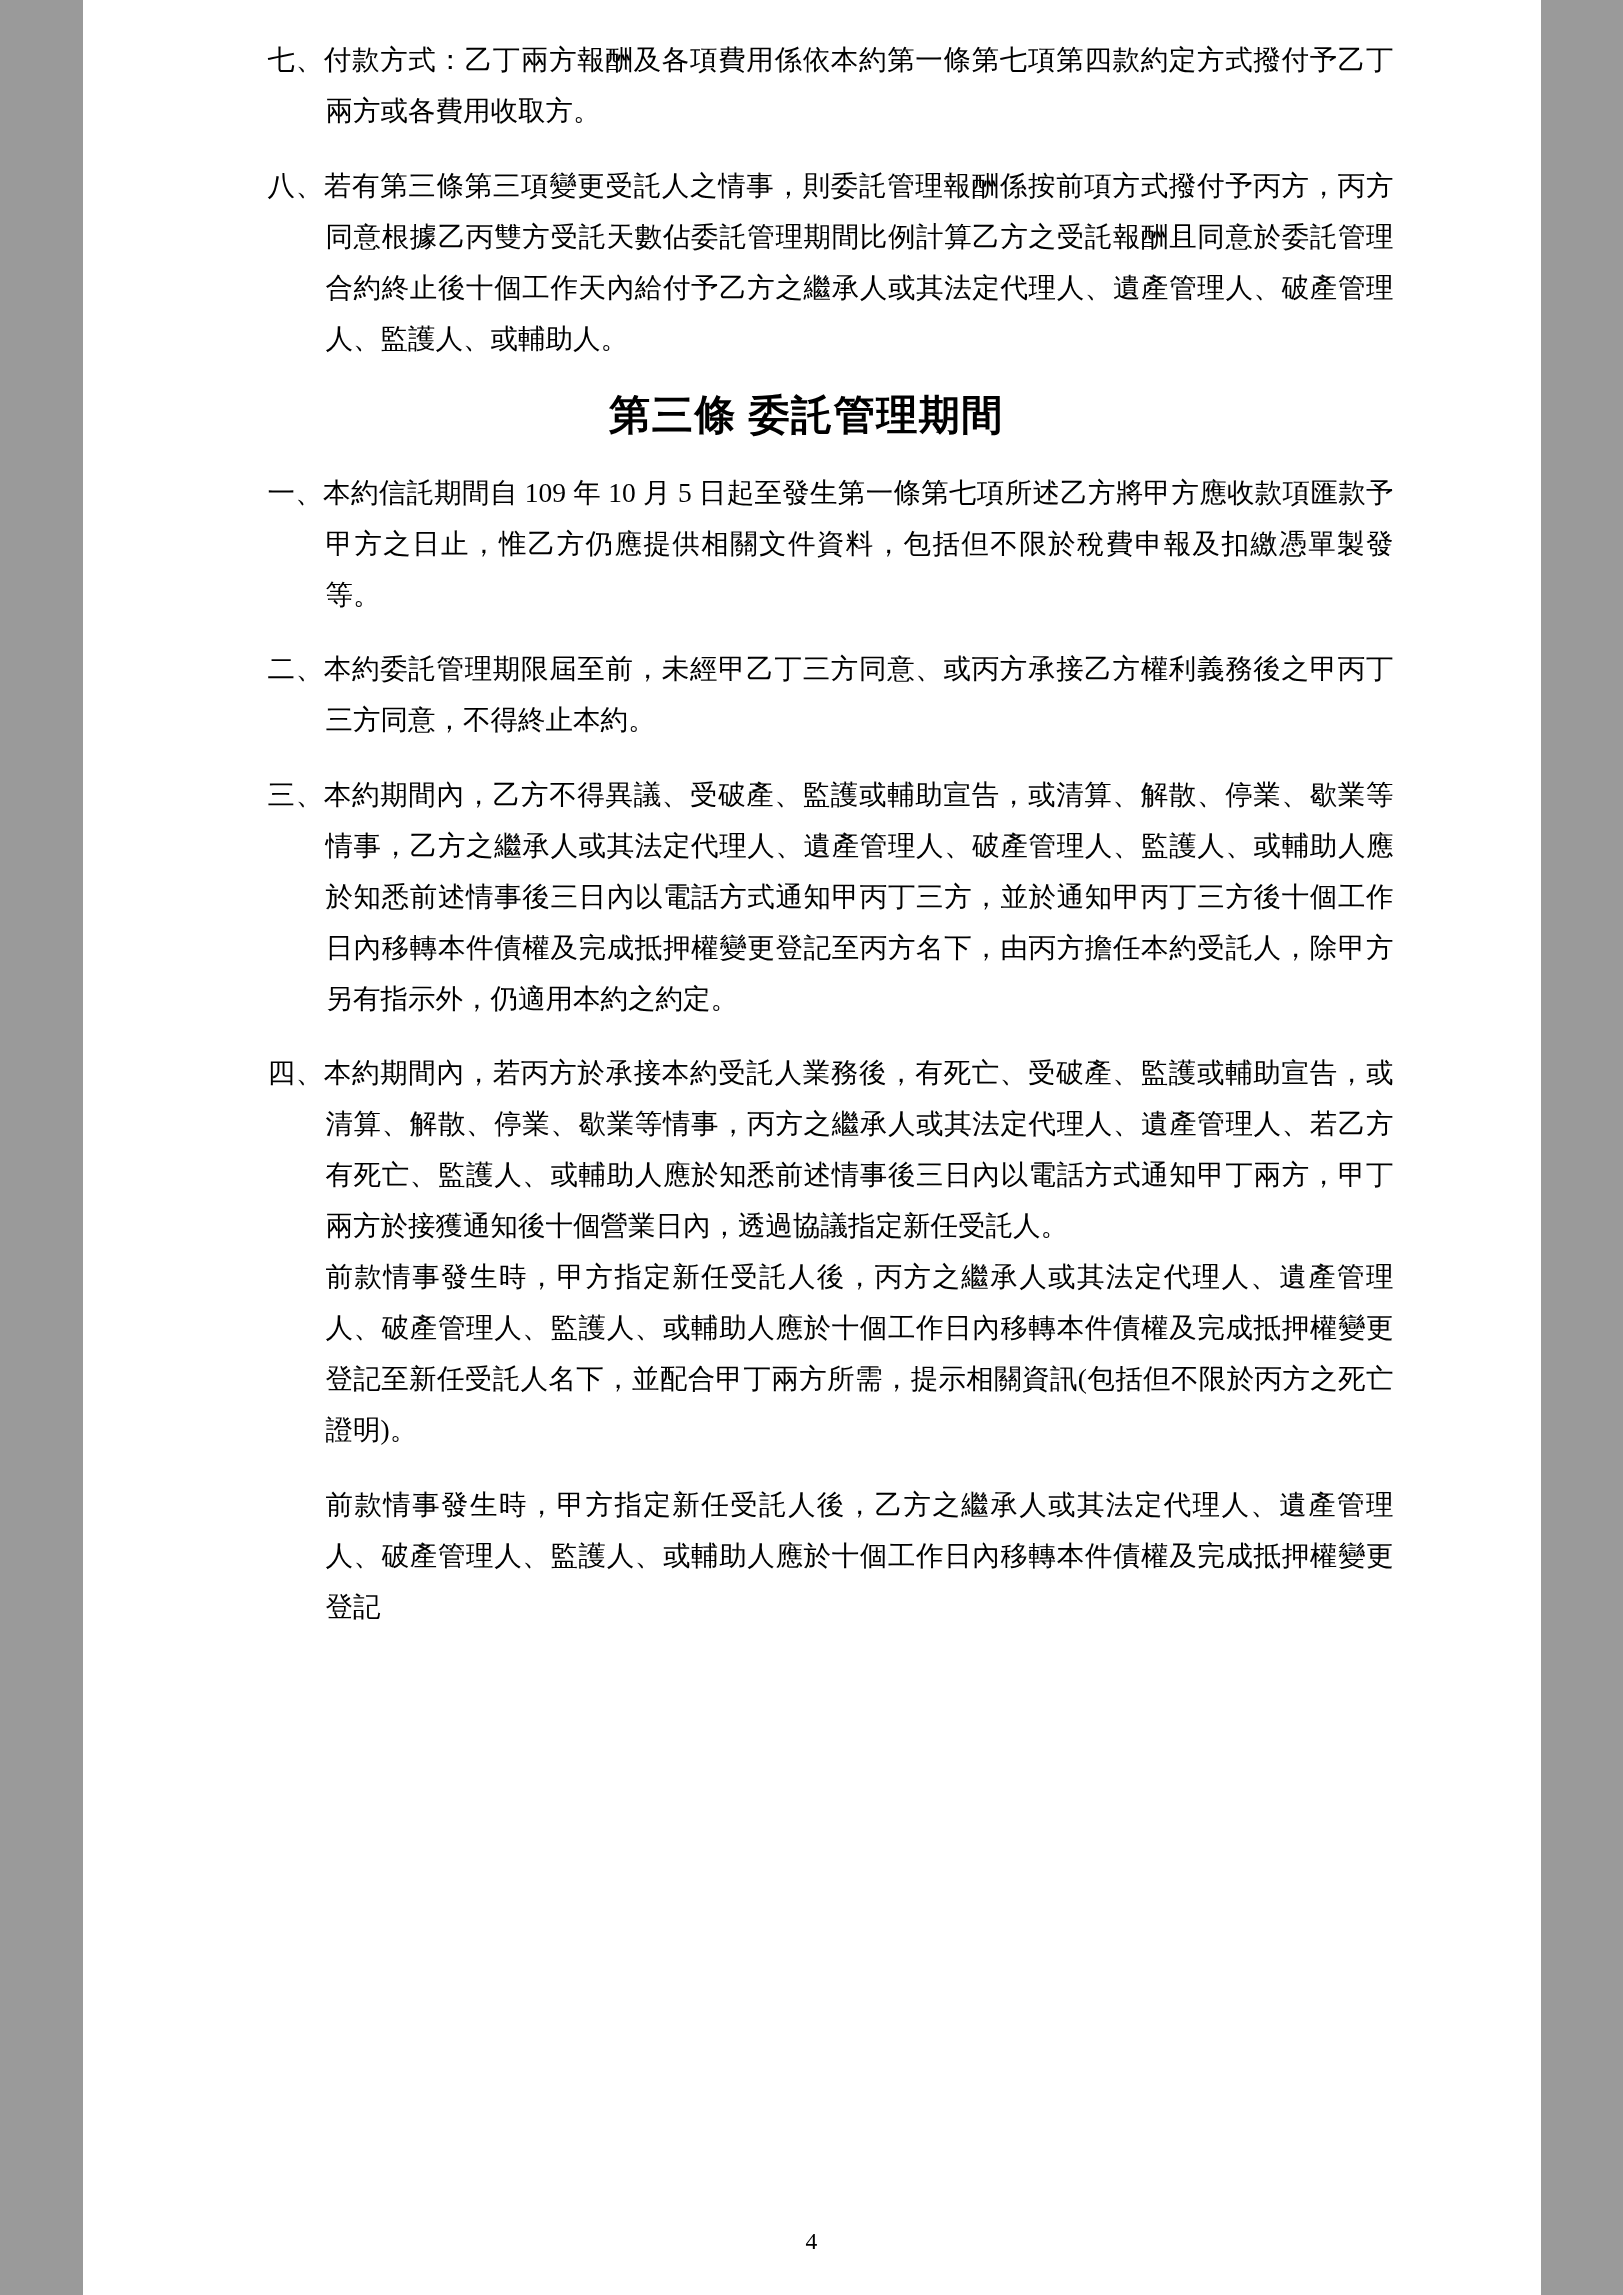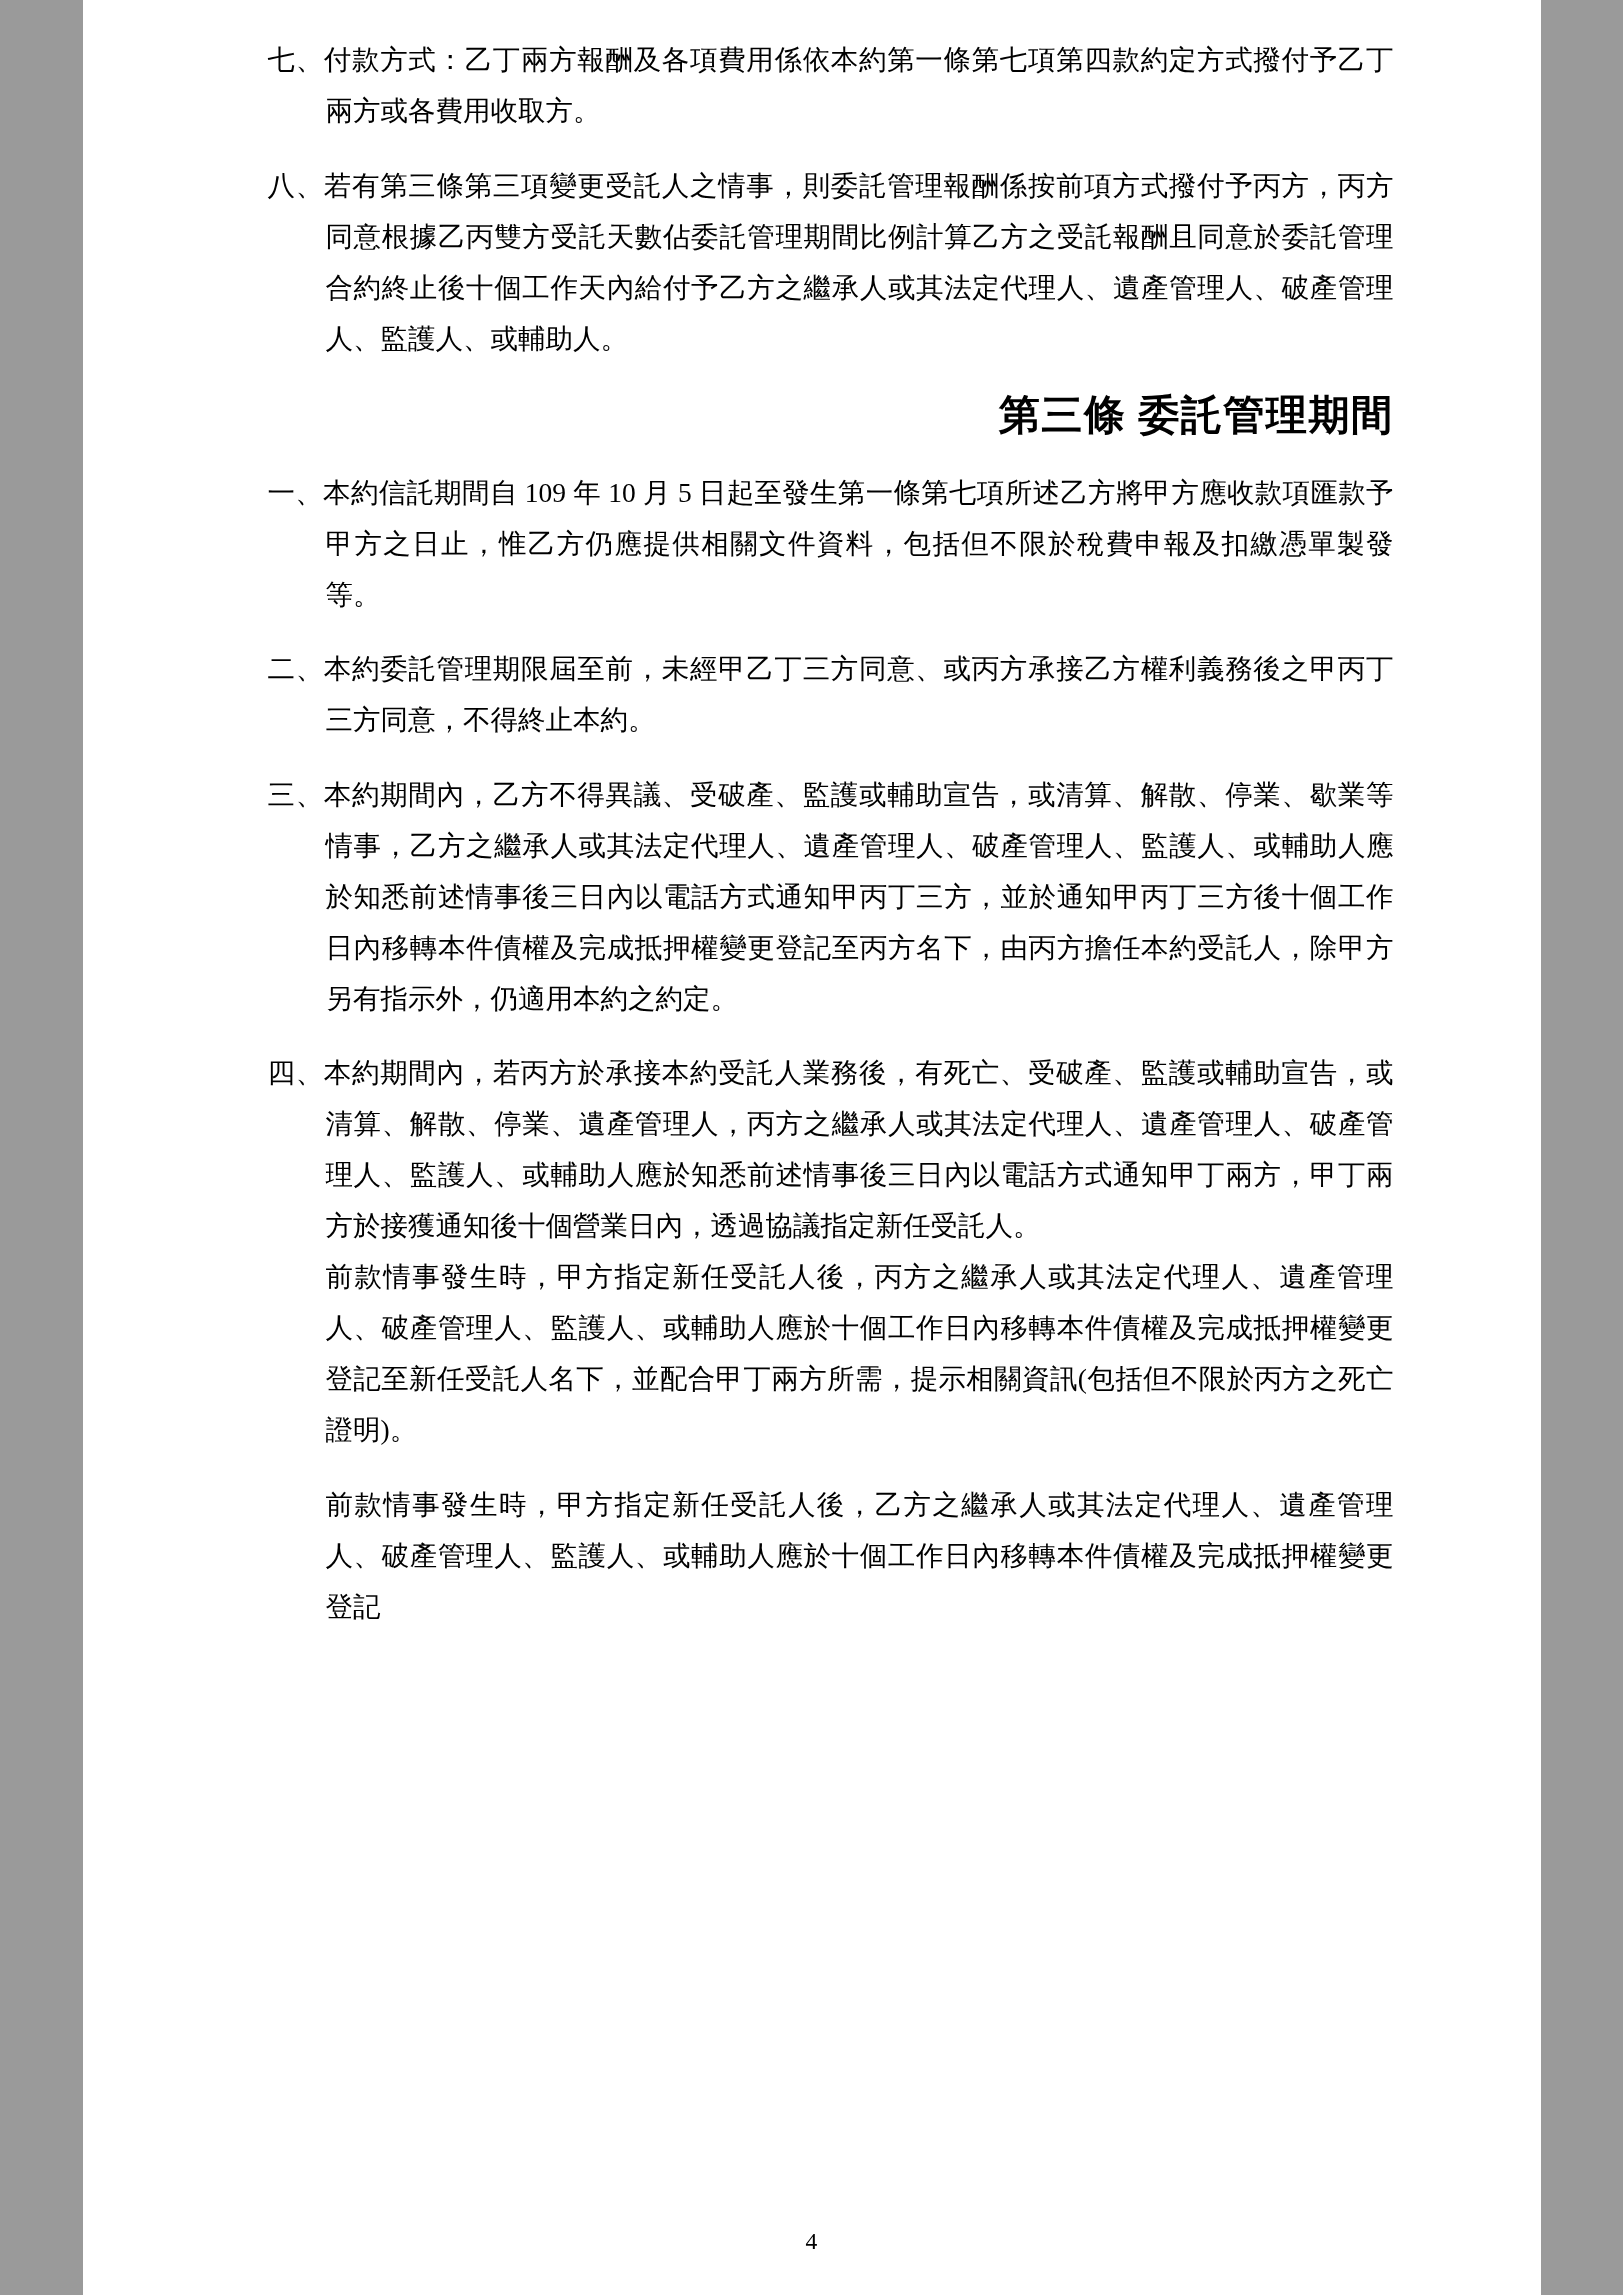--- a/index.html
+++ b/index.html
@@ -34,21 +34,21 @@
   .clause-item p.cont {
     text-indent: 0;
   }
   .num-label {
     display: inline;
   }
   .article-heading {
     margin: 26px 0 26px -48px;
     font-weight: bold;
     text-indent: 0;
-    text-align: right;
+    text-align: center;
     letter-spacing: 1.3px;
   }
   .article-heading .art-no { margin-right: 11.8px; }
   .page-footer {
     position: absolute;
     left: 0;
     bottom: 41px;
     width: 100%;
     text-align: center;
     font-size: 23.6px;
@@ -76,21 +76,21 @@
 
   <div class="clause-item">
     <p><span class="num-label">二、</span><span>本約委託管理期限屆至前，未經甲乙丁三方同意、或丙方承接乙方權利義務後之甲丙丁三方同意，不得終止本約。</span></p>
   </div>
 
   <div class="clause-item">
     <p><span class="num-label">三、</span><span>本約期間內，乙方不得異議、受破產、監護或輔助宣告，或清算、解散、停業、歇業等情事，乙方之繼承人或其法定代理人、遺產管理人、破產管理人、監護人、或輔助人應於知悉前述情事後三日內以電話方式通知甲丙丁三方，並於通知甲丙丁三方後十個工作日內移轉本件債權及完成抵押權變更登記至丙方名下，由丙方擔任本約受託人，除甲方另有指示外，仍適用本約之約定。</span></p>
   </div>
 
   <div class="clause-item">
-    <p><span class="num-label">四、</span><span>本約期間內，若丙方於承接本約受託人業務後，有死亡、受破產、監護或輔助宣告，或清算、解散、停業、遺產管理人，丙方之繼承人或其法定代理人、遺產管理人、破產管理人、監護人、或輔助人應於知悉前述情事後三日內以電話方式通知甲丁兩方，甲丁兩方於接獲通知後十個營業日內，透過協議指定新任受託人。</span></p>
+    <p><span class="num-label">四、</span><span>本約期間內，若丙方於承接本約受託人業務後，有死亡、受破產、監護或輔助宣告，或清算、解散、停業、歇業等情事，丙方之繼承人或其法定代理人、遺產管理人、若乙方有死亡、監護人、或輔助人應於知悉前述情事後三日內以電話方式通知甲丁兩方，甲丁兩方於接獲通知後十個營業日內，透過協議指定新任受託人。</span></p>
     <p class="cont">前款情事發生時，甲方指定新任受託人後，丙方之繼承人或其法定代理人、遺產管理人、破產管理人、監護人、或輔助人應於十個工作日內移轉本件債權及完成抵押權變更登記至新任受託人名下，並配合甲丁兩方所需，提示相關資訊(包括但不限於丙方之死亡證明)。</p>
   </div>
 
 
   <div class="clause-item">
     <p class="cont">前款情事發生時，甲方指定新任受託人後，乙方之繼承人或其法定代理人、遺產管理人、破產管理人、監護人、或輔助人應於十個工作日內移轉本件債權及完成抵押權變更登記</p>
   </div>
 
   <div class="page-footer">
     <span>4</span>

